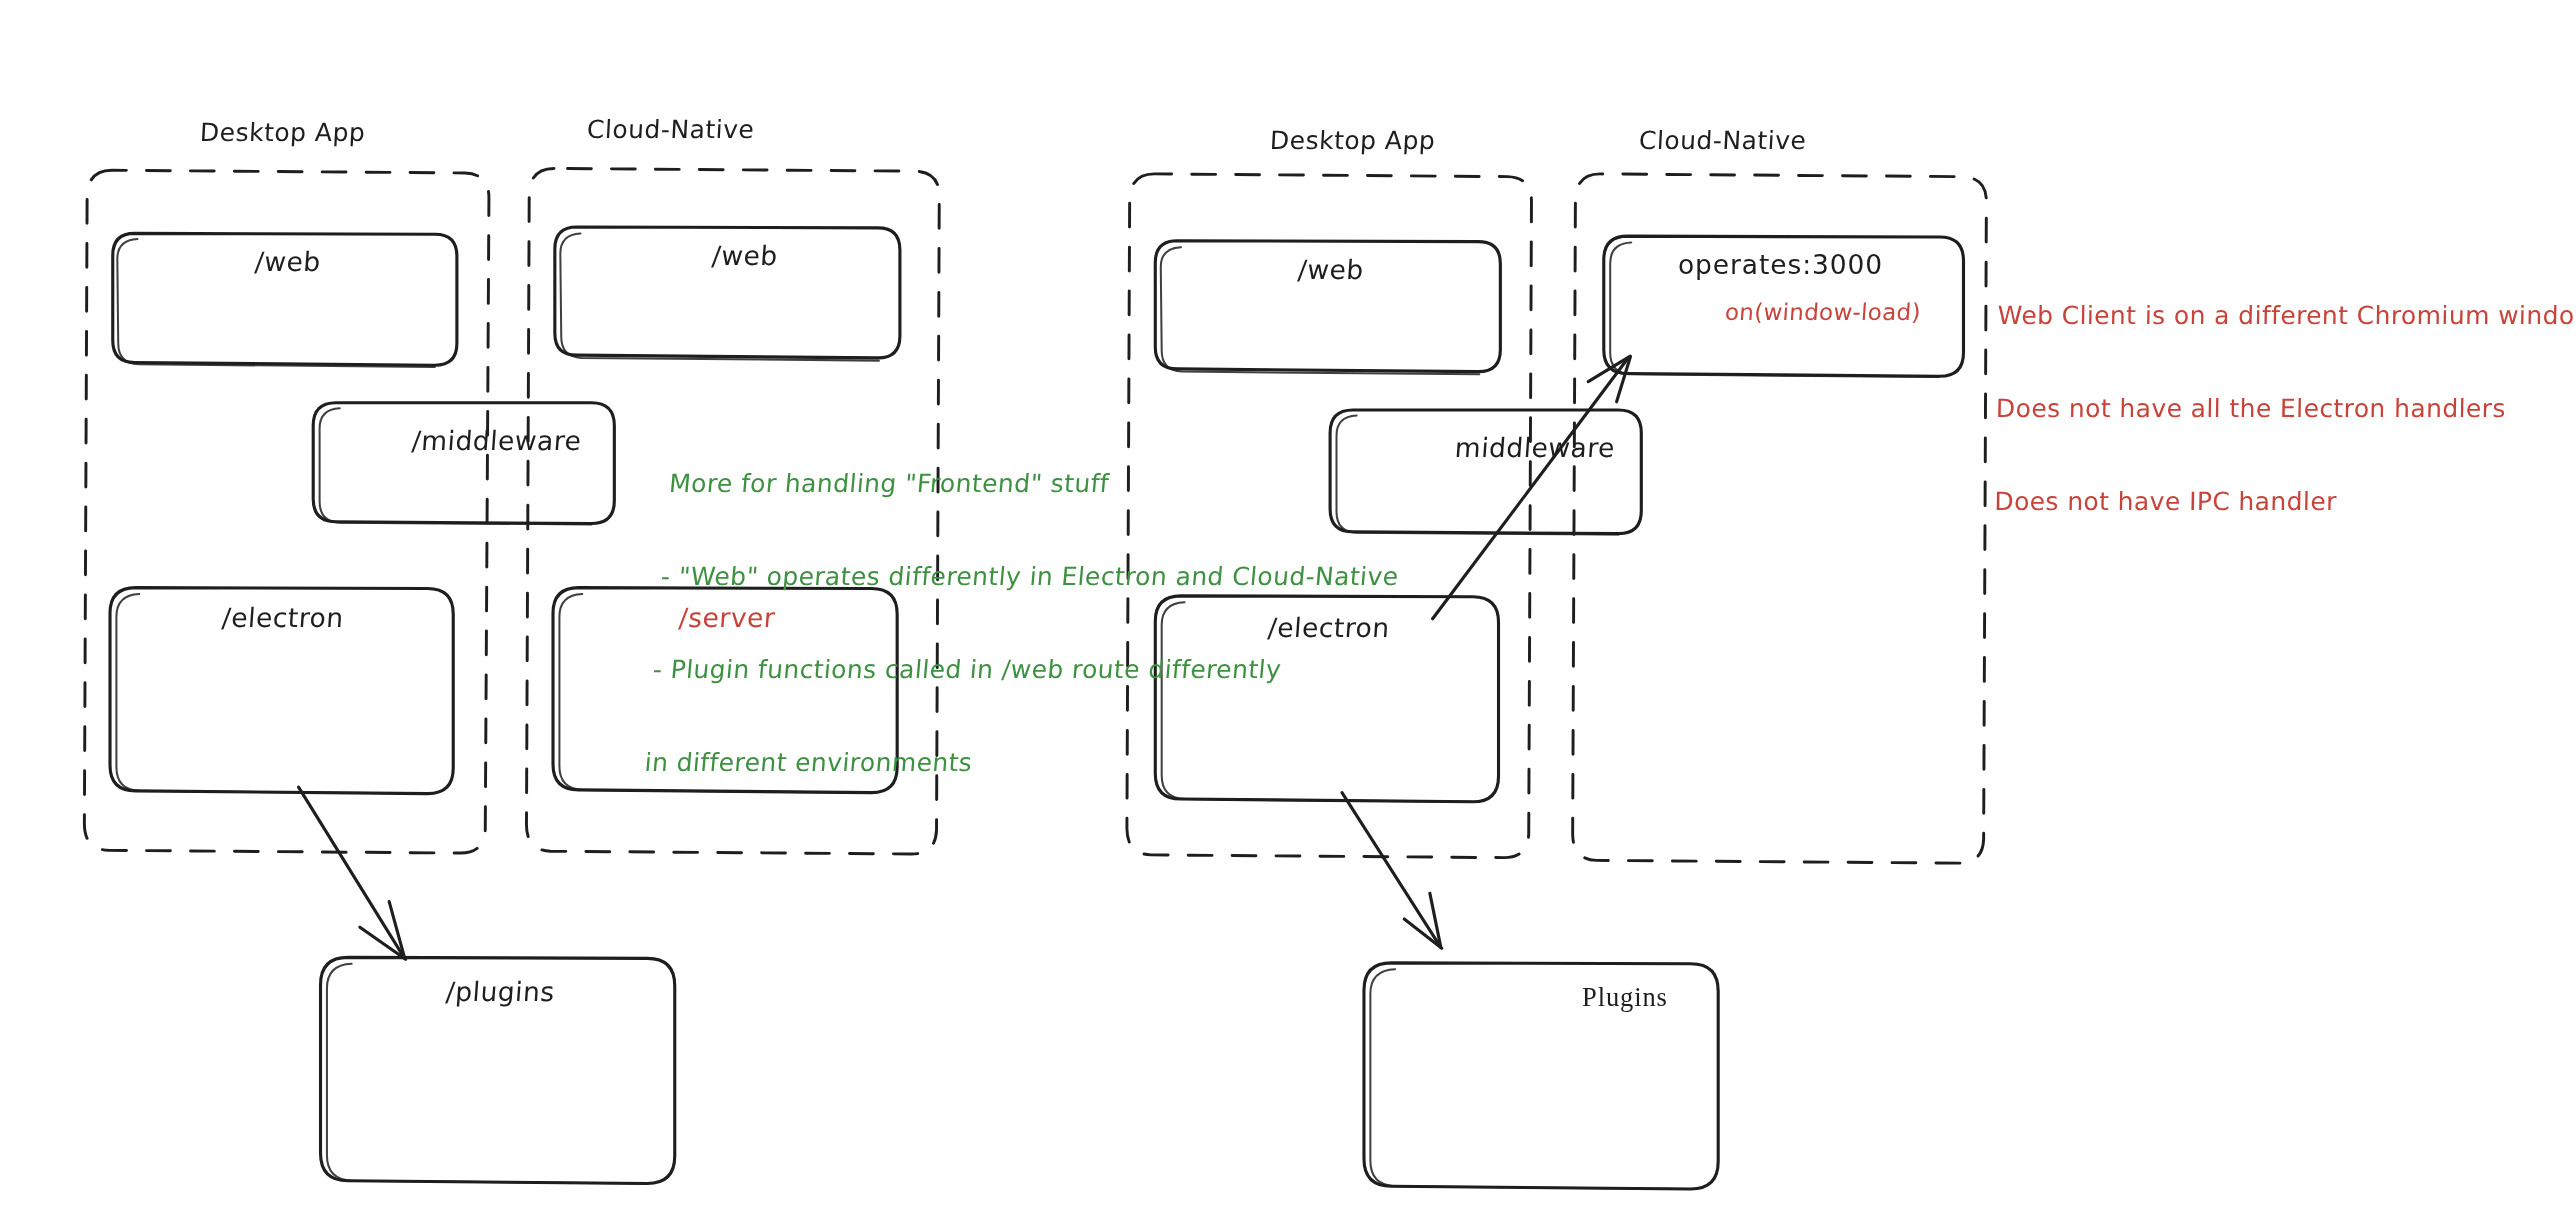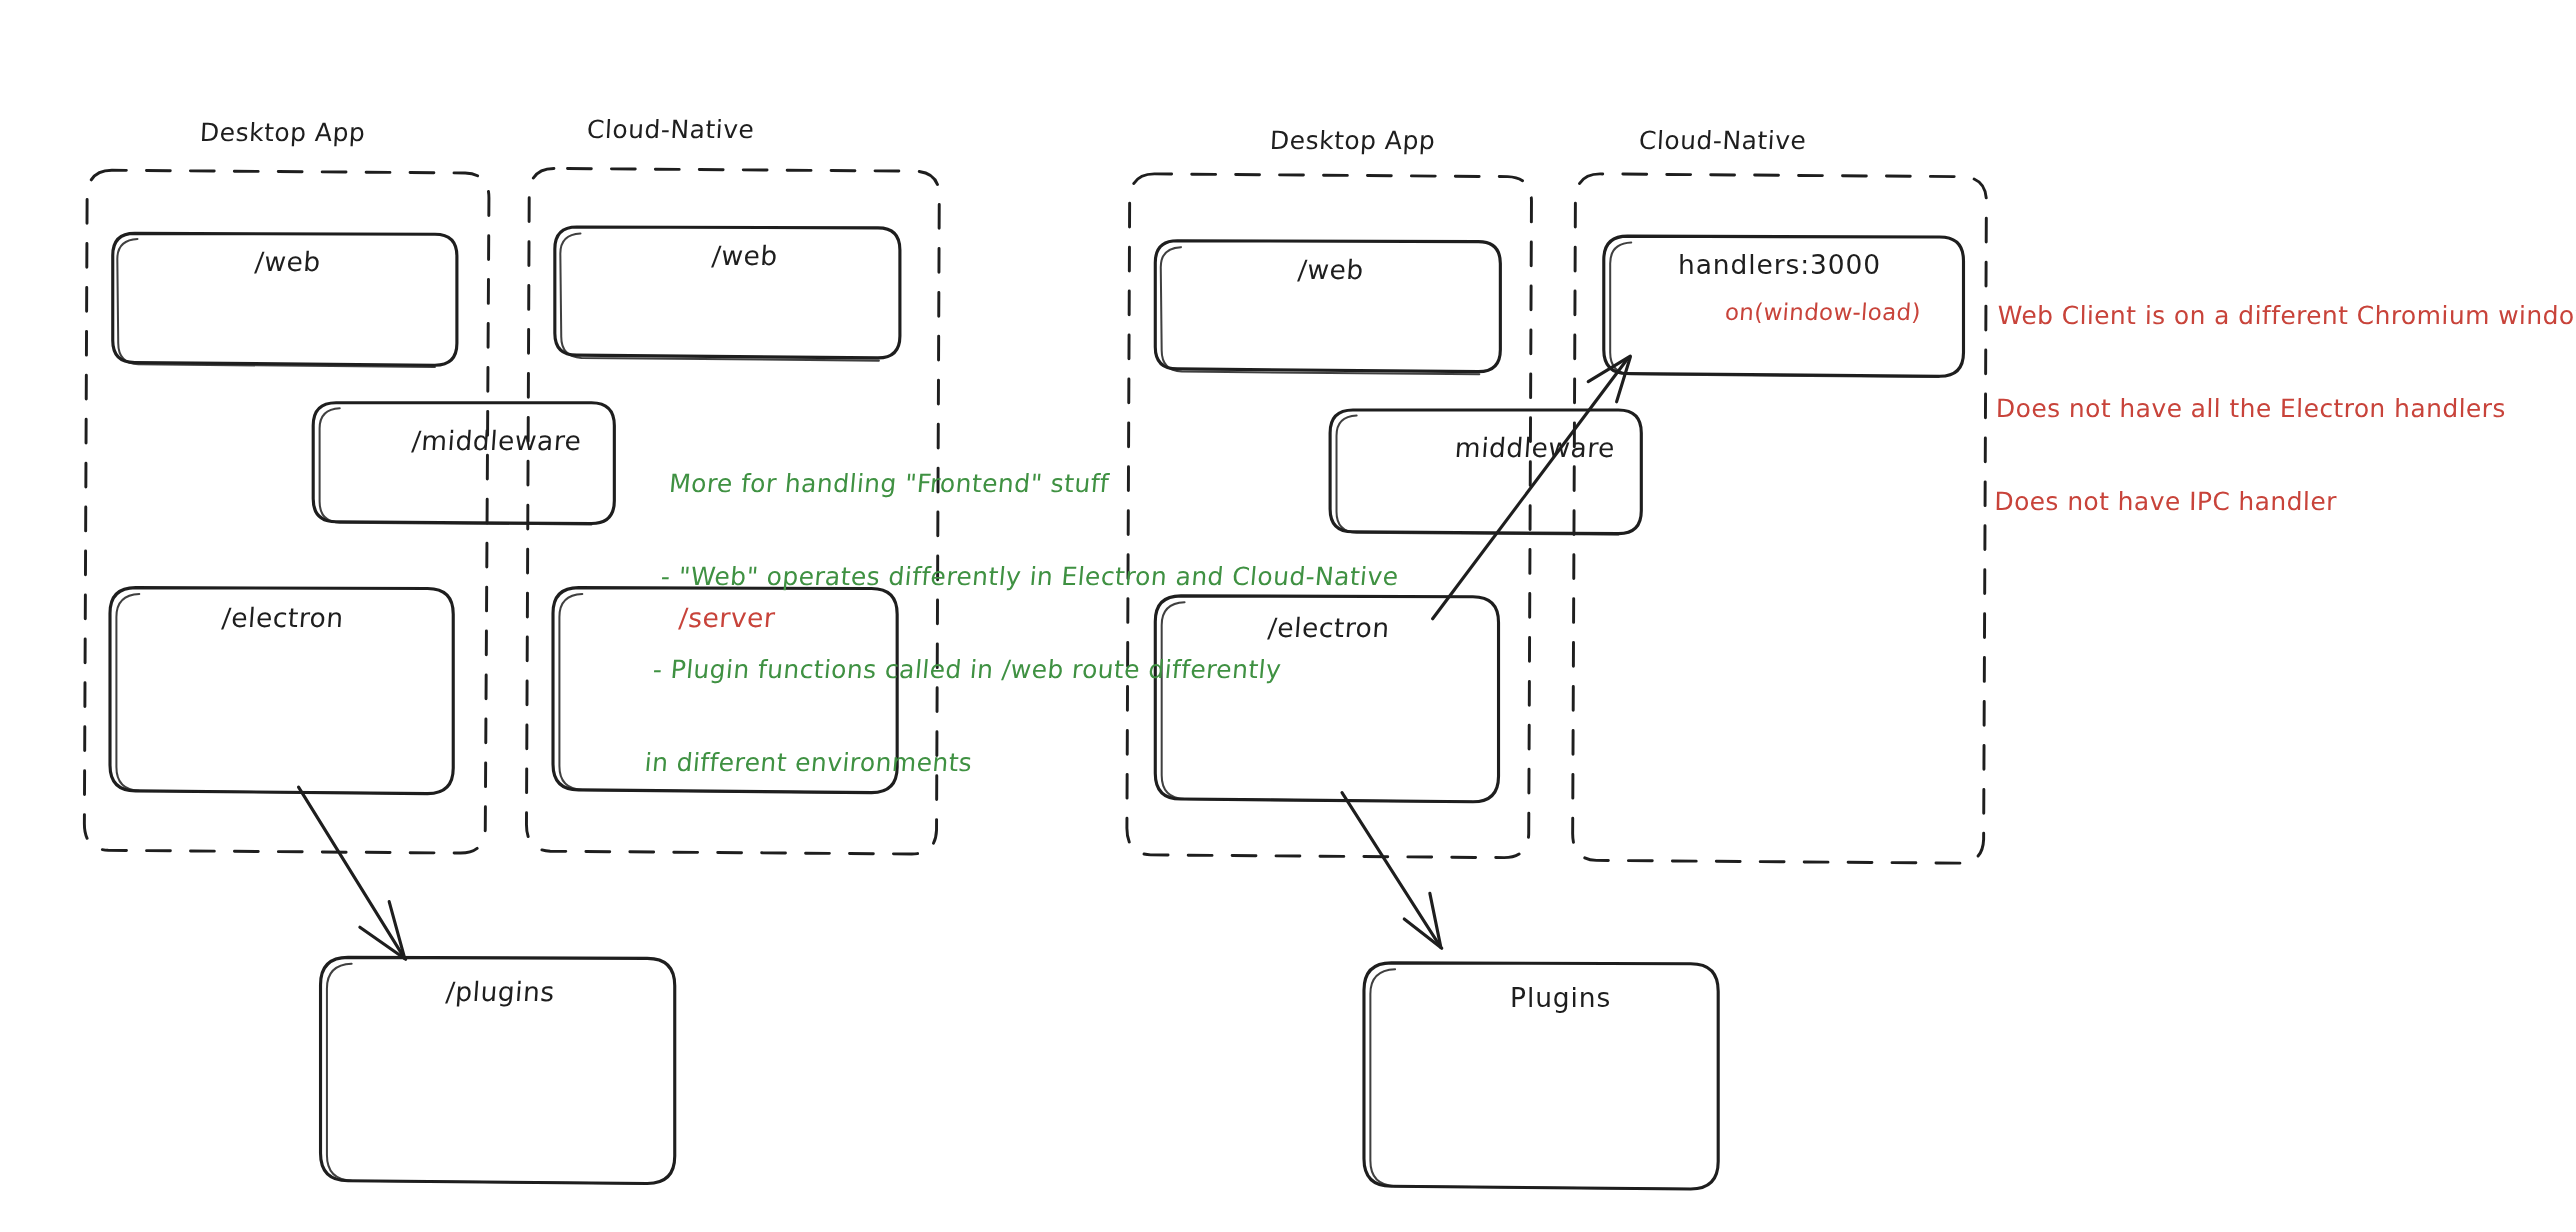--- a/index.html
+++ b/index.html
@@ -185,26 +185,26 @@
     <div>- "Web" operates differently in Electron and Cloud-Native</div>
     <div>- Plugin functions called in /web route differently</div>
     <div>in different environments</div>
   </div>
 
   <div class="lbl group-title" style="left:1270px; top:126px;">Desktop App</div>
   <div class="lbl group-title" style="left:1639px; top:126px;">Cloud-Native</div>
 
   <div class="lbl box-title" style="left:1298px; top:254px;">/web</div>
 
-  <div class="lbl box-title upright" style="left:1678px; top:249px;">handlers:3000</div>
+  <div class="lbl box-title upright" style="left:1678px; top:249px;">operates:3000</div>
   <div class="sub-label red-ink" style="left:1725px; top:299px;">on(window-load)</div>
 
   <div class="lbl box-title" style="left:1455px; top:432px;">middleware</div>
   <div class="lbl box-title" style="left:1268px; top:612px;">/electron</div>
-  <div class="lbl box-title upright" style="left:1510px; top:982px;">Plugins</div>
+  <div class="lbl box-title upright" style="left:1582px; top:982px;font-family:Liberation Serif, serif;">Plugins</div>
 
   <div class="note red-ink" style="left:1996px; top:238px;">
     <div>Web Client is on a different Chromium window</div>
     <div>Does not have all the Electron handlers</div>
     <div>Does not have IPC handler</div>
   </div>
 
 </div>
 
 

